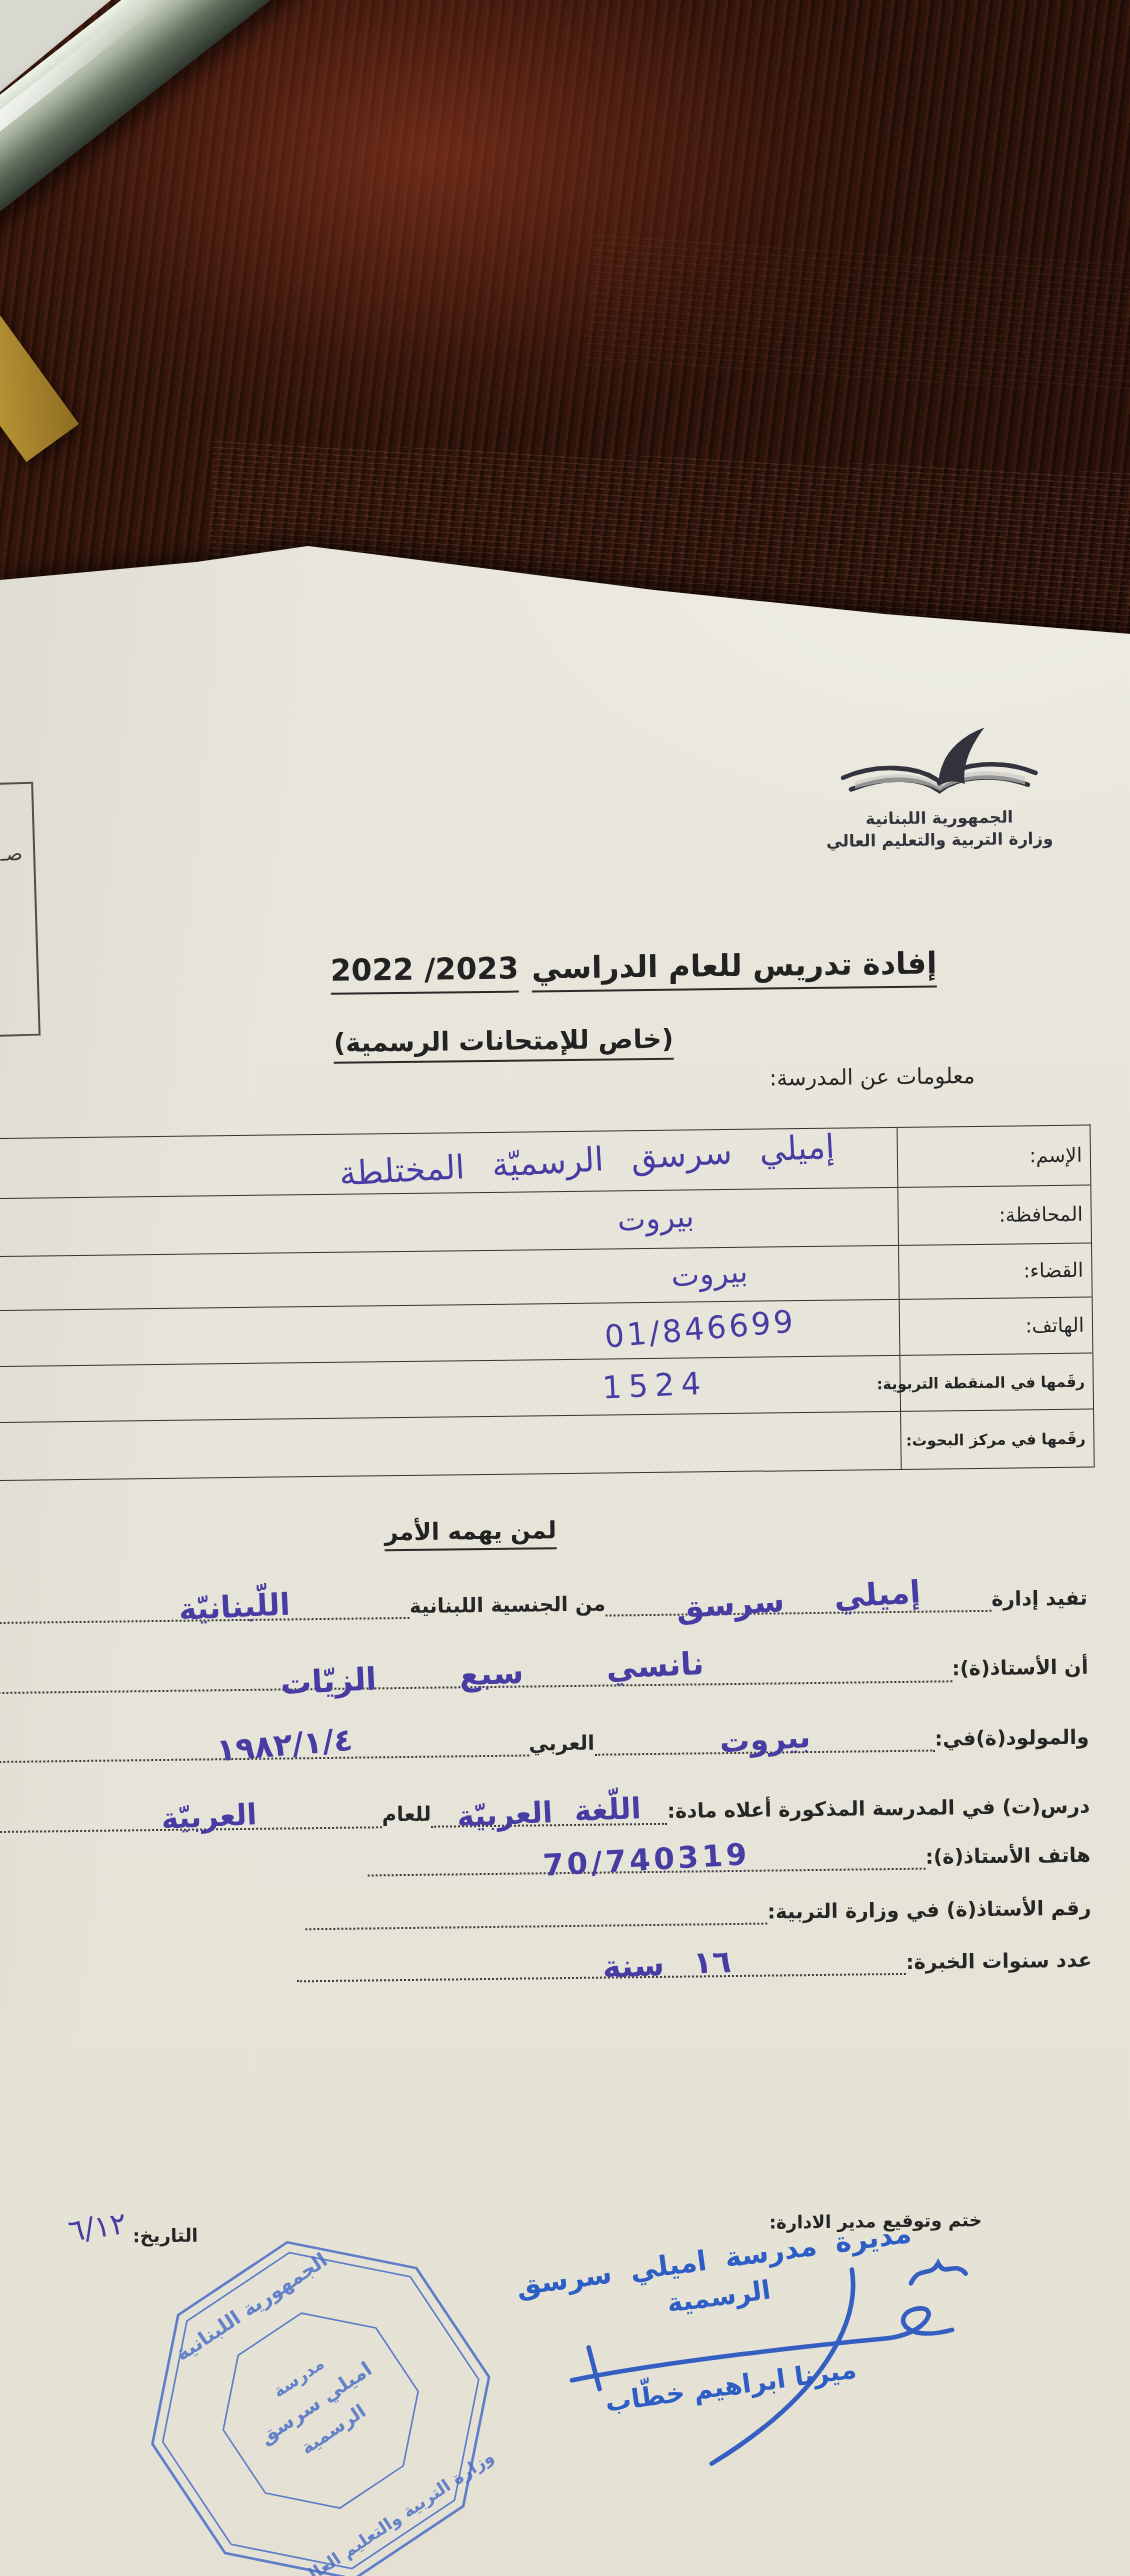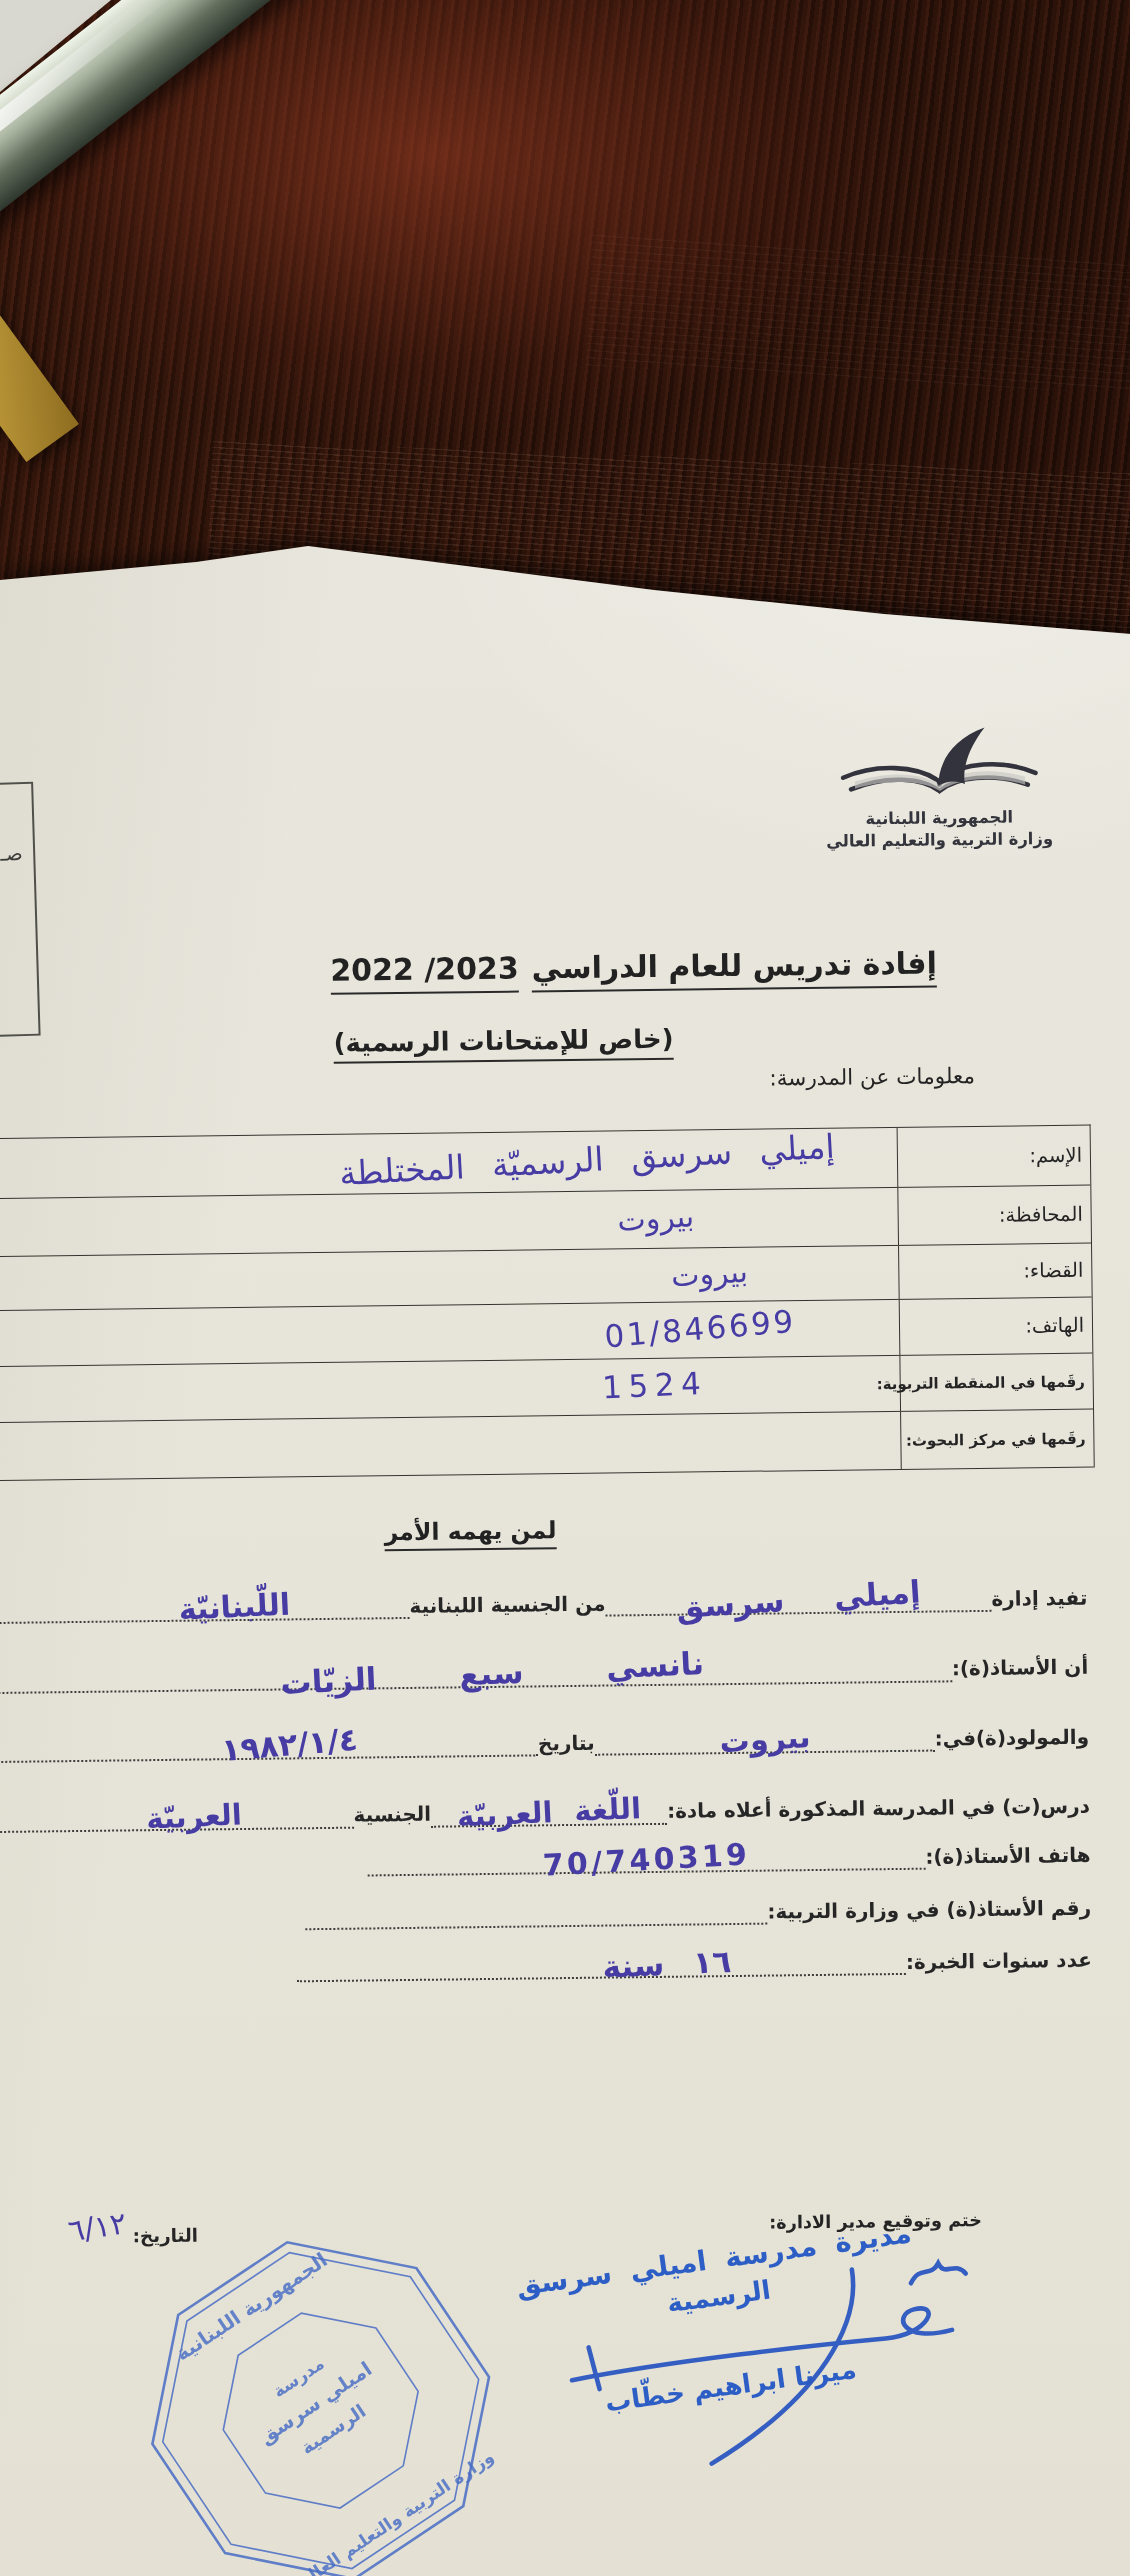--- a/index.html
+++ b/index.html
@@ -227,32 +227,32 @@
         <span class="dotfill" style="flex:1;">
           <span class="hw hw-name2 ar">نانسي سبع الزيّات</span>
         </span>
       </div>
 
       <div class="pline m36">
         <span class="plbl">والمولود(ة)في:</span>
         <span class="dotfill" style="width:340px;">
           <span class="hw hw-birth ar">بيروت</span>
         </span>
-        <span class="plbl">بتاريخ</span>
+        <span class="plbl">العربي</span>
         <span class="dotfill" style="flex:1;">
           <span class="hw hw-bdate num-ltr">١٩٨٢/١/٤</span>
         </span>
       </div>
 
       <div class="pline m36">
         <span class="plbl">درس(ت) في المدرسة المذكورة أعلاه مادة:</span>
         <span class="dotfill" style="width:236px;">
           <span class="hw hw-subj ar">اللّغة العربيّة</span>
         </span>
-        <span class="plbl">الجنسية</span>
+        <span class="plbl">للعام</span>
         <span class="dotfill" style="flex:1;">
           <span class="hw hw-lang ar">العربيّة</span>
         </span>
       </div>
 
       <div class="pline m4">
         <span class="plbl">هاتف الأستاذ(ة):</span>
         <span class="dotfill" style="flex:1;">
           <span class="hw hw-phone ltr">70/740319</span>
         </span>

